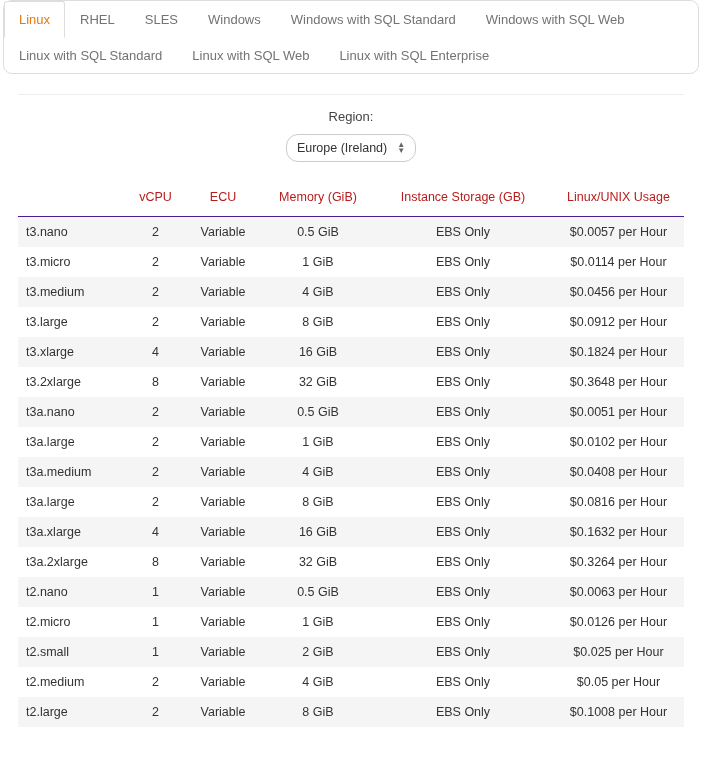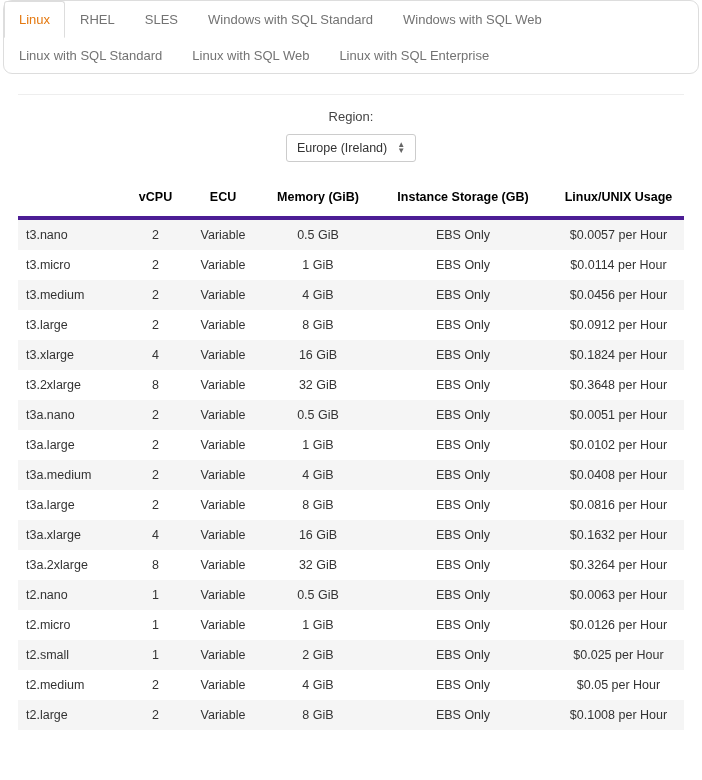--- a/index.html
+++ b/index.html
@@ -51,45 +51,45 @@
     flex-direction: column;
   }
   .region-label {
     color: #444;
     font-size: 13px;
   }
   .region-select {
     display: inline-flex;
     align-items: center;
     border: 1px solid #ccc;
-    border-radius: 3px;
+    border-radius: 12px;
     padding: 6px 10px;
     background: #fff;
     font-size: 12.5px;
     color: #333;
     cursor: pointer;
     gap: 10px;
   }
   .sort-icon {
     display: inline-block;
     line-height: 6px;
     font-size: 8px;
     color: #666;
   }
   table {
     width: 100%;
     border-collapse: collapse;
     font-size: 12.5px;
   }
   thead th {
     text-align: center;
-    font-weight: 700;
-    color: #000000;
+    font-weight: 400;
+    color: #b91c1c;
     padding: 10px 6px 12px 6px;
-    border-bottom: 4px solid #4c1d95;
+    border-bottom: 1px solid #4c1d95;
   }
   thead th:first-child { text-align: left; }
   tbody td {
     padding: 8px 6px;
     text-align: center;
     color: #333;
   }
   tbody td:first-child {
     text-align: left;
     padding-left: 8px;
@@ -105,20 +105,21 @@
   .col-price  { width: auto; }
 </style>
 </head>
 <body>
 
 <div class="tabs">
   <div class="tab-row" id="tab-row">
       <div class="tab active"><span>Linux</span></div>
       <div class="tab"><span>RHEL</span></div>
       <div class="tab"><span>SLES</span></div>
+      <div class="tab"><span>Windows</span></div>
       <div class="tab"><span>Windows with SQL Standard</span></div>
       <div class="tab"><span>Windows with SQL Web</span></div>
       <div class="tab"><span>Linux with SQL Standard</span></div>
       <div class="tab"><span>Linux with SQL Web</span></div>
       <div class="tab"><span>Linux with SQL Enterprise</span></div>
     </div>
 </div>
 
 <div class="content">
 

